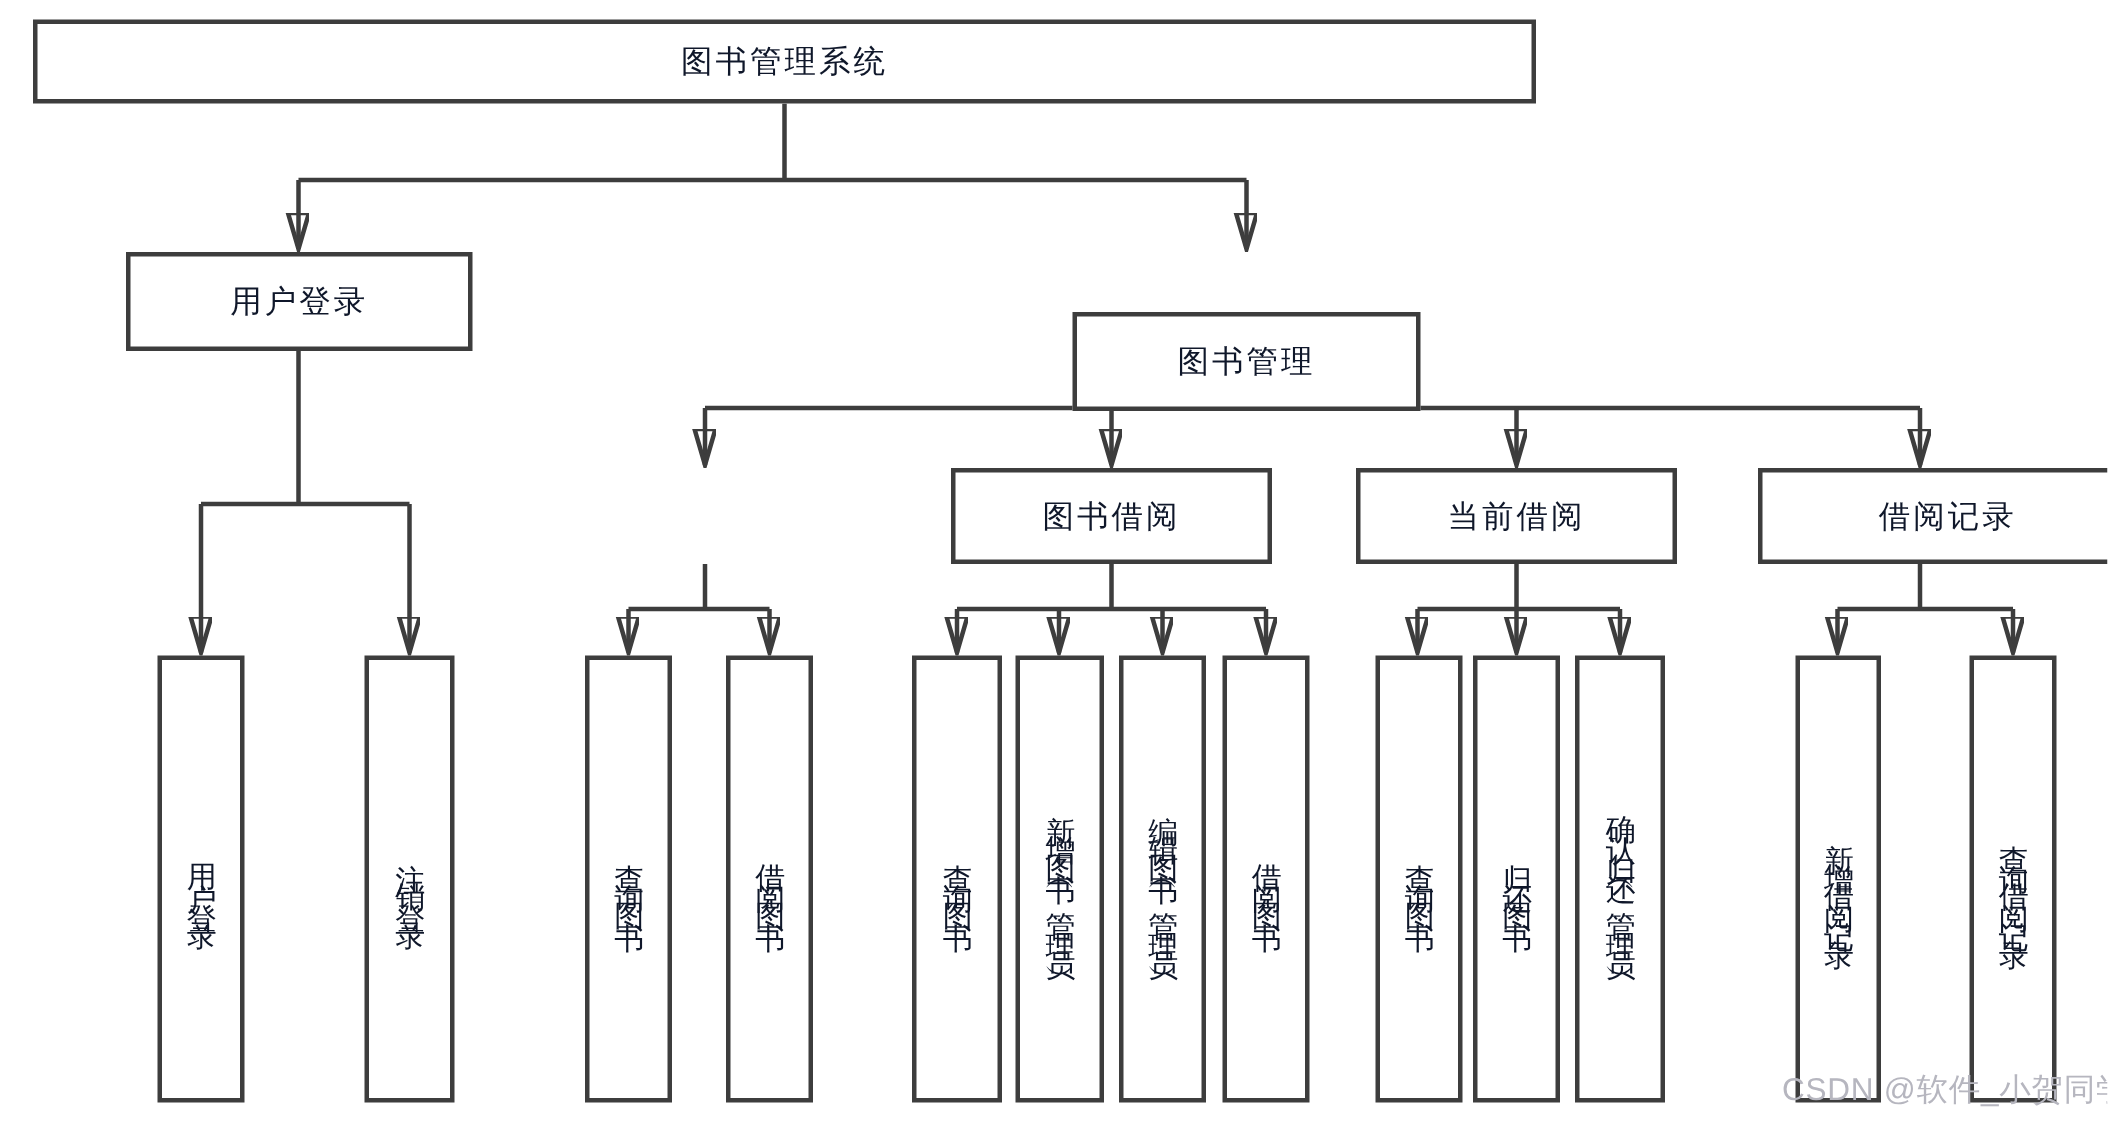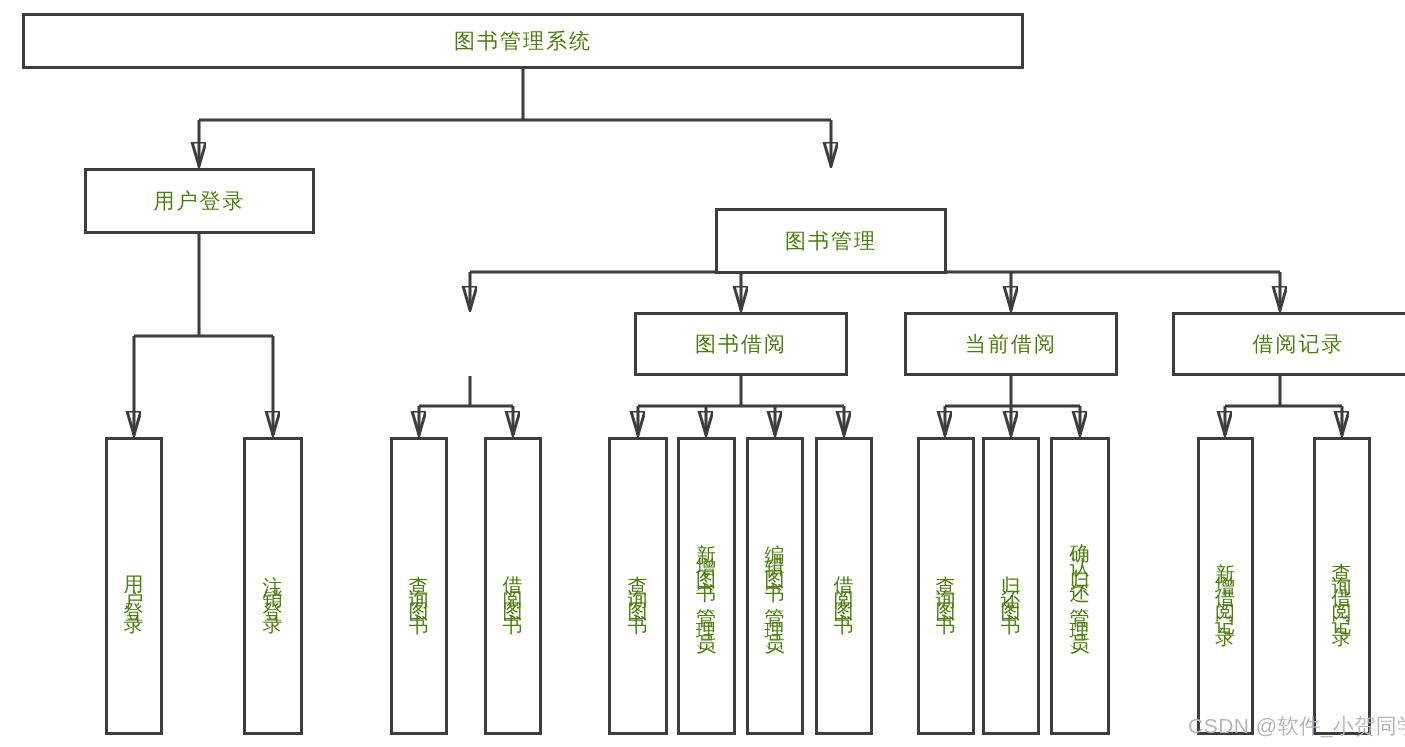--- a/index.html
+++ b/index.html
@@ -28,21 +28,21 @@
     fill: none;
   }
   .node {
     position: absolute;
     box-sizing: border-box;
     background: #ffffff;
     border: 3px solid #3d3d3d;
     display: flex;
     align-items: center;
     justify-content: center;
-    color: #4d7c0f;
+    color: #0f172a;
     font-size: 21px;
     letter-spacing: 2px;
     z-index: 2;
     white-space: nowrap;
   }
   .vnode {
     writing-mode: vertical-rl;
     text-orientation: mixed;
     font-size: 20px;
     letter-spacing: 13px;

